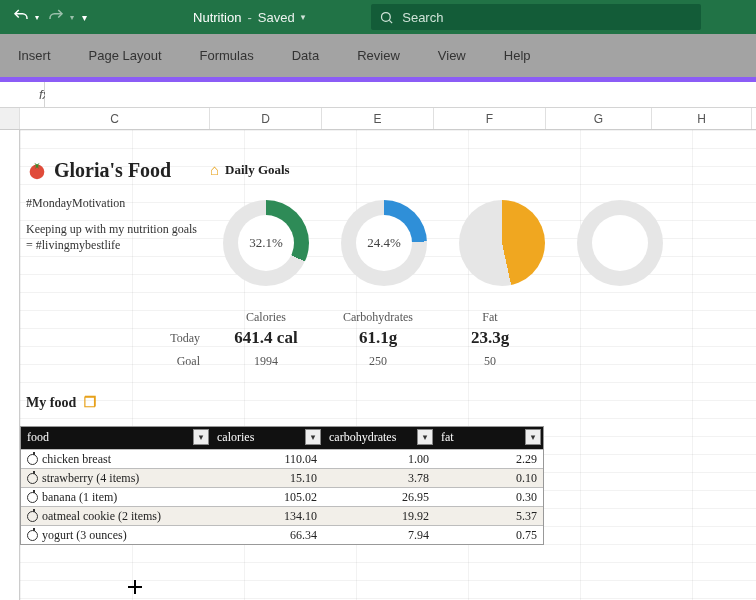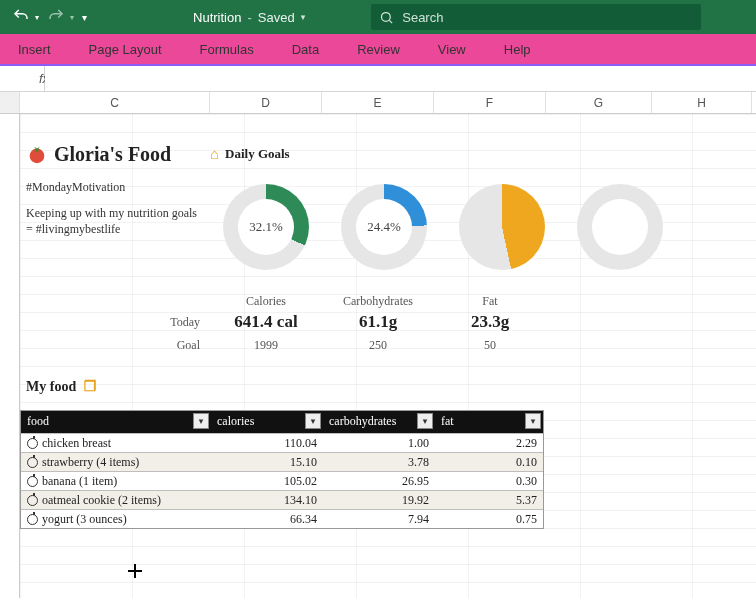--- a/index.html
+++ b/index.html
@@ -12,21 +12,21 @@
   .qat .chev { font-size: 8px; margin-left: -3px;}
   .doc-title { margin-left: 100px; display: flex; align-items: center; gap: 6px; font-size: 13px;}
   .doc-title .dash { opacity: .7;}
   .doc-title .status { opacity: .9;}
   .doc-title .drop { font-size: 9px; opacity: .8;}
   .searchbox { margin-left: 60px; background: #135c38; height: 26px; width: 330px; display: flex; align-items: center; border-radius: 2px; padding: 0 8px; gap: 8px; color: #d0e5da;}
   .searchbox input { background: transparent; border: none; outline: none; color: #fff; flex: 1; font-size: 13px;}
   .searchbox input::placeholder { color: #cfe3d8;}
   
   
-  .ribbon { background: #ec4899; border-bottom: 2px solid #8b5cf6; height: 32px; display: flex; align-items: center; padding: 0 14px; gap: 30px;}
+  .ribbon { background: #a3a3a3; border-bottom: 5px solid #8b5cf6; height: 48px; display: flex; align-items: center; padding: 0 14px; gap: 30px;}
   .ribbon button { background: none; border: none; font-size: 13px; color: #333; cursor: pointer; padding: 4px 4px;}
   
   
   .fbar { height: 26px; border-bottom: 1px solid #d4d4d4; display: flex; align-items: center;}
   .fbar .fx { width: 38px; text-align: center; font-style: italic; font-size: 13px; color: #555; border-right: 1px solid #d4d4d4; height: 100%; display: flex; align-items:center; justify-content:center;padding-left:44px;}
   .fbar input { flex:1; border: none; outline: none; height: 100%; padding: 0 6px;}
   
   
   .colhead { display:flex; height: 22px; border-bottom: 1px solid #ccc; background:#fff;}
   .colhead div { border-right: 1px solid #e0e0e0; text-align: center; font-size: 12px; color: #555; display:flex; align-items:center; justify-content:center;}
@@ -217,21 +217,21 @@
         <div class="mC">Fat</div>
       </div>
       <div class="rowline today">
         <div class="lab">Today</div>
         <div class="v">641.4 cal</div>
         <div class="v">61.1g</div>
         <div class="v">23.3g</div>
       </div>
       <div class="rowline goal">
         <div class="lab">Goal</div>
-        <div class="v">1999</div>
+        <div class="v">1994</div>
         <div class="v">250</div>
         <div class="v">50</div>
       </div>
     </div>
 
     <div class="myfood">
       <span>My food</span>
       <span class="tag">❐</span>
     </div>
 

